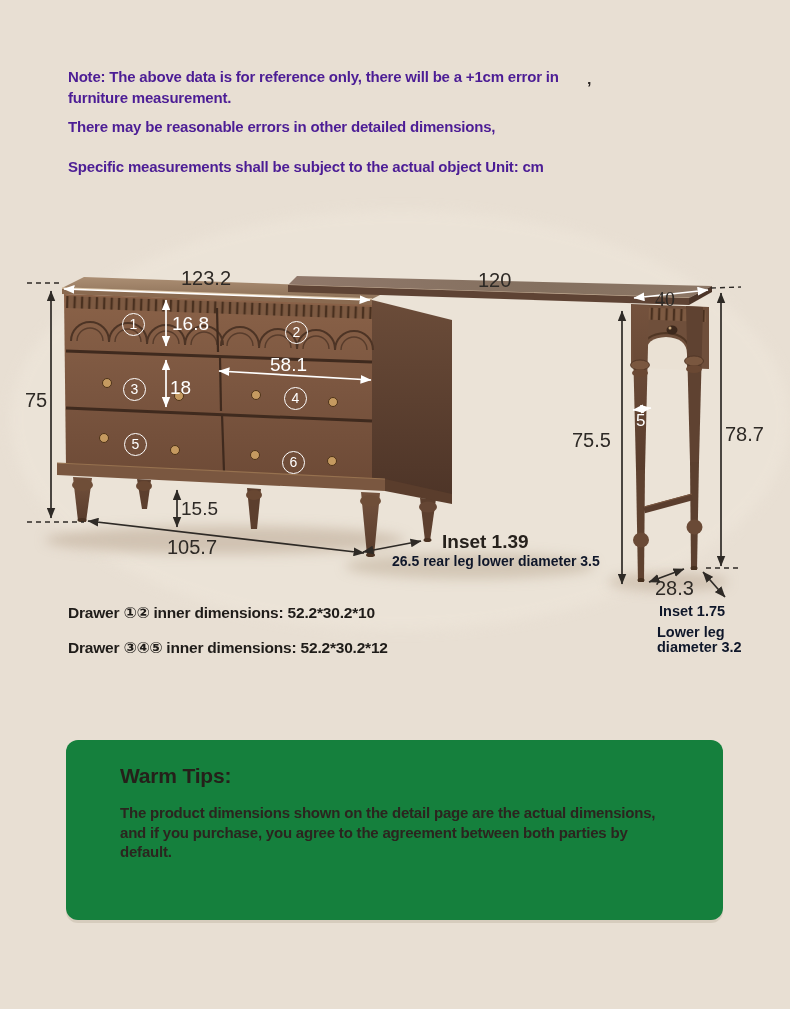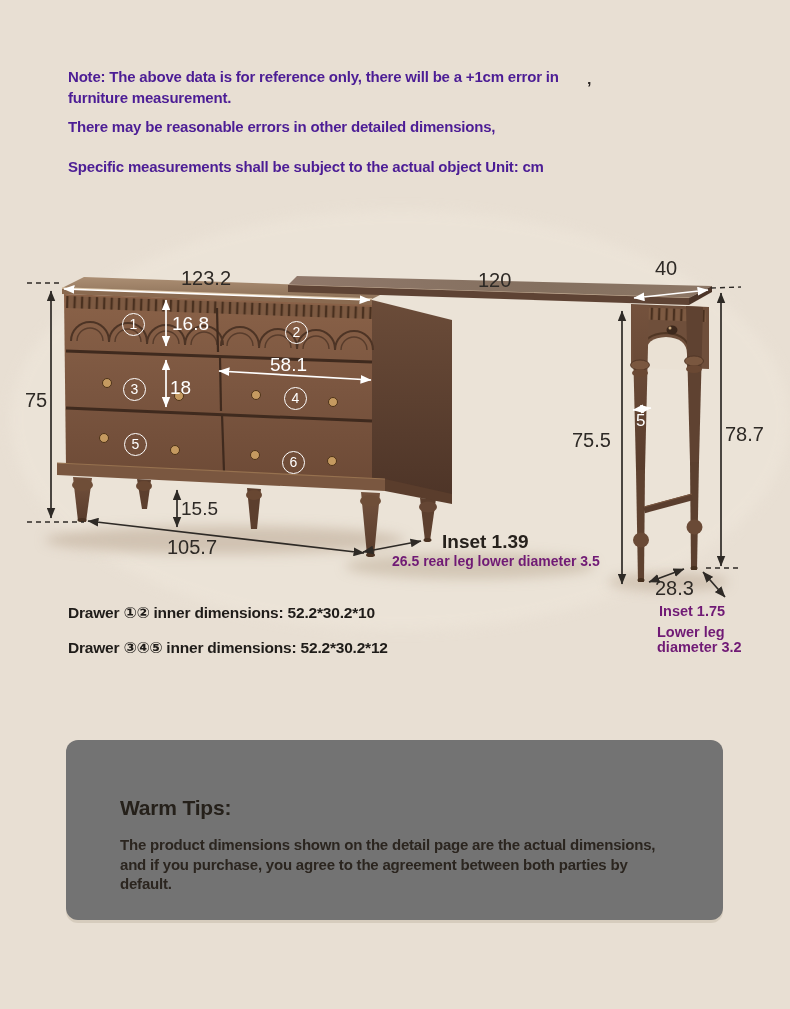--- a/index.html
+++ b/index.html
@@ -11,29 +11,29 @@
   .note.p1{left:68px;top:66px;width:520px;}
   .note.p2{left:68px;top:116px;white-space:nowrap;}
   .note.p3{left:68px;top:156px;white-space:nowrap;}
   .stray{position:absolute;left:587px;top:80px;color:#2a2522;font-weight:bold;font-size:16px;}
   
   .dim{position:absolute;color:#2e2a26;font-weight:normal;white-space:nowrap;}
   .dim.big{font-size:20px;}
   .dim.mid{font-size:19px;}
   .dim.white{color:#ffffff;}
   .dim.bold{font-weight:bold;text-align:center;}
-  .dim.small{font-size:14px;font-weight:bold;color:#701a75;}
+  .dim.small{font-size:14px;font-weight:bold;color:#0f172a;}
   .circle-num{position:absolute;width:21px;height:21px;border:1.6px solid #fff;border-radius:50%;
     color:#fff;font-size:14px;line-height:21px;text-align:center;font-weight:normal;}
   
   .spec{position:absolute;left:68px;color:#1f1c19;font-weight:bold;font-size:15.5px;white-space:nowrap;margin:0;letter-spacing:-0.2px;}
   .spec.s1{top:604px;}
   .spec.s2{top:639px;}
   
-  .warm{position:absolute;left:66px;top:740px;width:657px;height:180px;background:#737373;border-radius:12px;box-sizing:border-box;padding:56px 54px 0 54px;box-shadow:0 3px 0 rgba(180,168,148,0.35);}
+  .warm{position:absolute;left:66px;top:740px;width:657px;height:180px;background:#15803d;border-radius:12px;box-sizing:border-box;padding:24px 54px 0 54px;box-shadow:0 3px 0 rgba(180,168,148,0.35);}
   .warm h2{margin:0;font-size:21px;line-height:24px;color:#25201a;font-weight:bold;letter-spacing:-0.2px;}
   .warm p{margin:15px 0 0 0;font-size:15px;line-height:19.5px;color:#2b251f;font-weight:bold;width:552px;letter-spacing:-0.2px;}
 </style>
 </head>
 <body>
 
 <div class="stage">
 
   <svg class="illus" width="790" height="700" viewBox="0 0 790 700">
     <defs>
@@ -190,21 +190,21 @@
     </g>
   </svg>
 
   <p class="note p1">Note: The above data is for reference only, there will be a +1cm error in furniture measurement.</p>
   <span class="stray">’</span>
   <p class="note p2">There may be reasonable errors in other detailed dimensions,</p>
   <p class="note p3">Specific measurements shall be subject to the actual object Unit: cm</p>
 
   <div class="dim big" style="left:181px;top:267px;">123.2</div>
   <div class="dim big" style="left:478px;top:269px;">120</div>
-  <div class="dim big" style="left:655px;top:257px;">40</div>
+  <div class="dim big" style="left:655px;top:288px;font-family:Liberation Serif, serif;">40</div>
   <div class="dim big" style="left:25px;top:389px;">75</div>
   <div class="dim mid white" style="left:172px;top:313px;">16.8</div>
   <div class="dim mid white" style="left:170px;top:377px;">18</div>
   <div class="dim mid white" style="left:270px;top:354px;">58.1</div>
   <div class="dim mid" style="left:181px;top:498px;">15.5</div>
   <div class="dim big" style="left:167px;top:536px;">105.7</div>
   <div class="dim big" style="left:572px;top:429px;">75.5</div>
   <div class="dim big" style="left:725px;top:423px;">78.7</div>
   <div class="dim white" style="left:636px;top:411px;font-size:17px;">5</div>
   <div class="dim big" style="left:655px;top:577px;">28.3</div>

